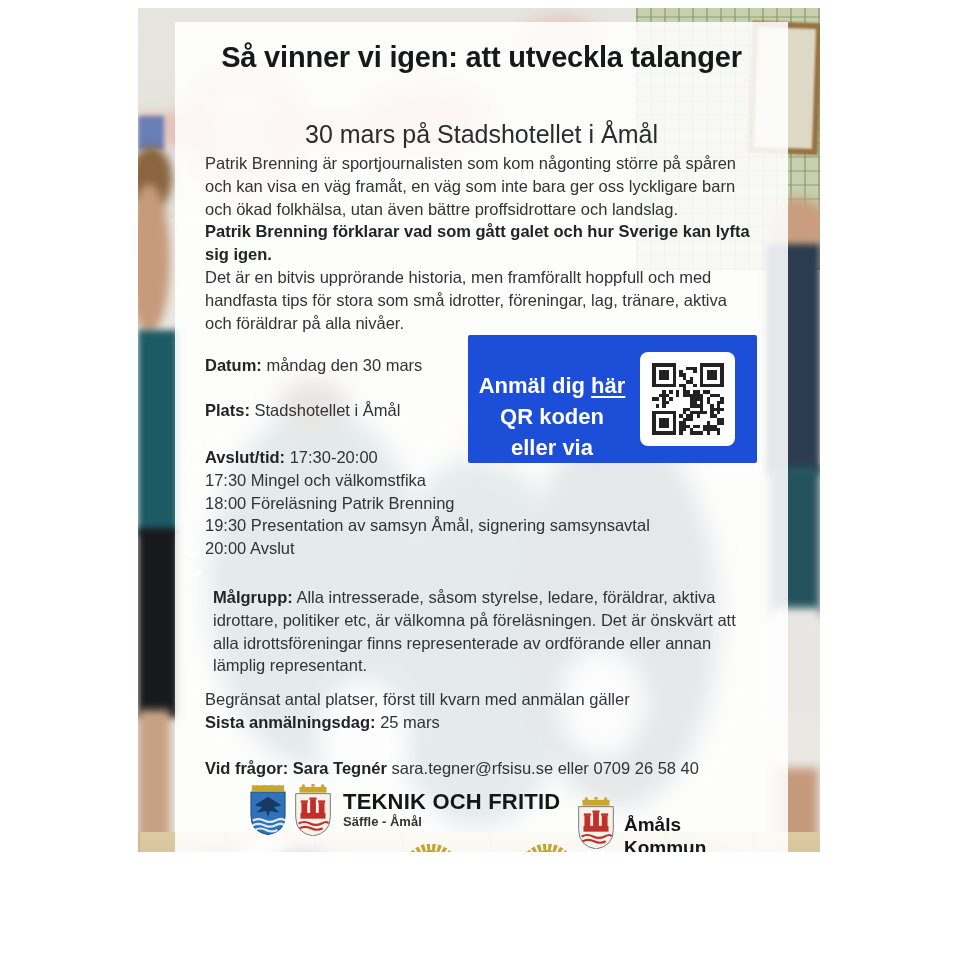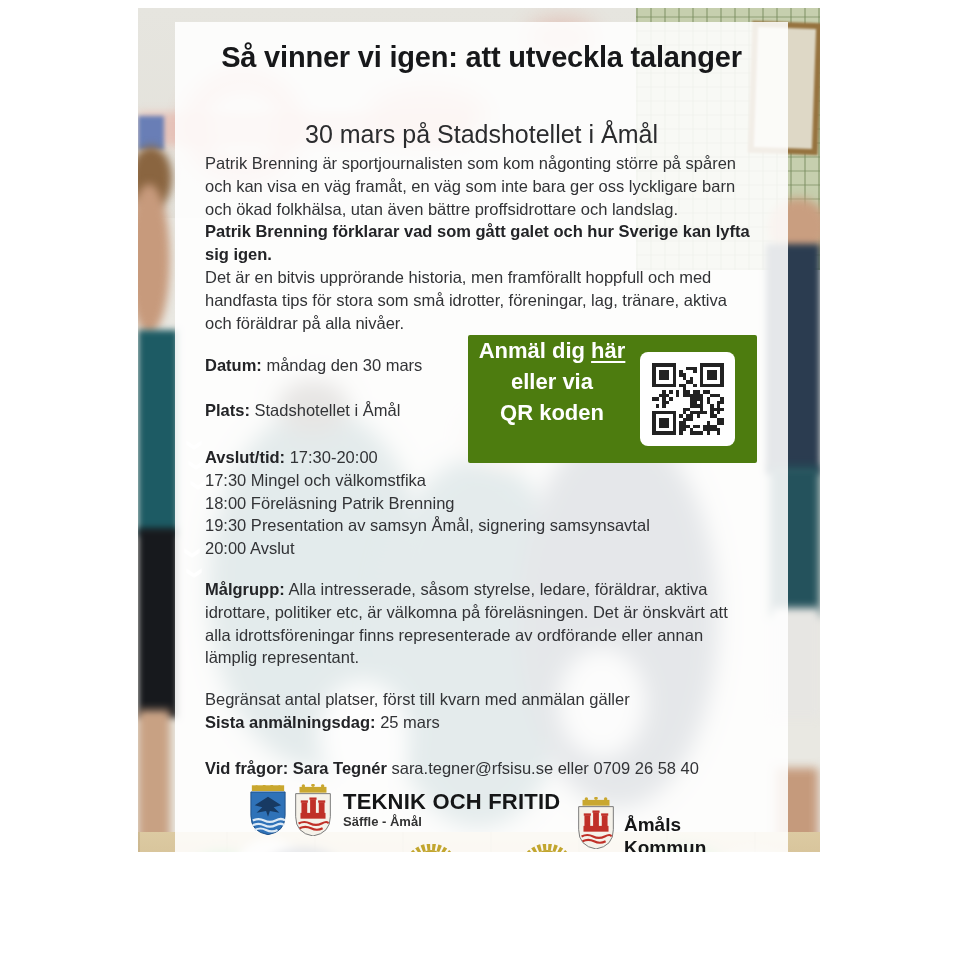--- a/index.html
+++ b/index.html
@@ -38,22 +38,22 @@
   .bodytxt{font-size:16.5px;line-height:22.8px;color:#323336;}
   .intro{position:absolute;top:130px;left:30px;width:552px;}
   b{font-weight:700;color:#232427;}
 
   .row{position:absolute;left:30px;white-space:nowrap;}
   .datum{top:332px;}
   .plats{top:377px;}
   .program{position:absolute;top:424px;left:30px;}
   .program div{white-space:nowrap;}
 
-  .signup{position:absolute;left:293px;top:313px;width:289px;height:128px;background:#4d7c0f;
-    border-radius:2px;display:flex;align-items:flex-start;}
+  .signup{position:absolute;left:293px;top:313px;width:289px;height:128px;background:#1d4ed8;
+    border-radius:2px;display:flex;align-items:flex-end;}
   .signup .txt{width:168px;text-align:center;color:#fff;font-weight:700;font-size:22px;line-height:31px;}
   .signup .txt a{color:#fff;text-decoration:underline;text-underline-offset:3px;cursor:pointer;}
   .qrbox{position:absolute;left:172px;top:17px;width:95px;height:94px;background:#fff;border-radius:8px;
     display:flex;align-items:center;justify-content:center;}
   .qrbox svg{width:82px;height:82px;}
 
   .malgrupp{position:absolute;top:556px;left:30px;width:552px;}
   .begransat{top:666px;text-align:right;}
   .sista{top:689px;}
   .contact{top:735px;}
@@ -140,22 +140,22 @@
       <span>måndag den 30 mars</span>
     </div>
     <div class="row plats bodytxt">
       <b>Plats:</b>
       <span>Stadshotellet i Åmål</span>
     </div>
 
     <div class="signup">
       <div class="txt">
         <div><span>Anmäl dig </span><a>här</a></div>
+        <div>QR koden</div>
         <div>eller via</div>
-        <div>QR koden</div>
       </div>
       <div class="qrbox">
         <svg viewBox="-1.5 -1.5 24 24">
             <g fill="#222" shape-rendering="crispEdges">
               <rect x="0" y="0" width="7" height="1"></rect>
               <rect x="0" y="6" width="7" height="1"></rect>
               <rect x="0" y="0" width="1" height="7"></rect>
               <rect x="6" y="0" width="1" height="7"></rect>
               <rect x="2" y="2" width="3" height="3"></rect>
               <rect x="14" y="0" width="7" height="1"></rect>
@@ -295,21 +295,21 @@
       <div>
         <b>Avslut/tid:</b>
         <span>17:30-20:00</span>
       </div>
       <div>17:30 Mingel och välkomstfika</div>
       <div>18:00 Föreläsning Patrik Brenning</div>
       <div>19:30 Presentation av samsyn Åmål, signering samsynsavtal</div>
       <div>20:00 Avslut</div>
     </div>
 
-    <p class="malgrupp bodytxt" style="margin:0;"><b>Målgrupp:</b>
+    <p class="malgrupp bodytxt" style="margin:8px;"><b>Målgrupp:</b>
       <span>Alla intresserade, såsom styrelse, ledare, föräldrar, aktiva idrottare, politiker etc, är välkomna på föreläsningen. Det är önskvärt att alla idrottsföreningar finns representerade av ordförande eller annan lämplig representant.</span></p>
 
     <div class="row begransat bodytxt">Begränsat antal platser, först till kvarn med anmälan gäller</div>
     <div class="row sista bodytxt">
       <b>Sista anmälningsdag:</b>
       <span>25 mars</span>
     </div>
     <div class="row contact bodytxt">
       <b>Vid frågor: Sara Tegnér</b>
       <span>sara.tegner@rfsisu.se eller 0709 26 58 40</span>

